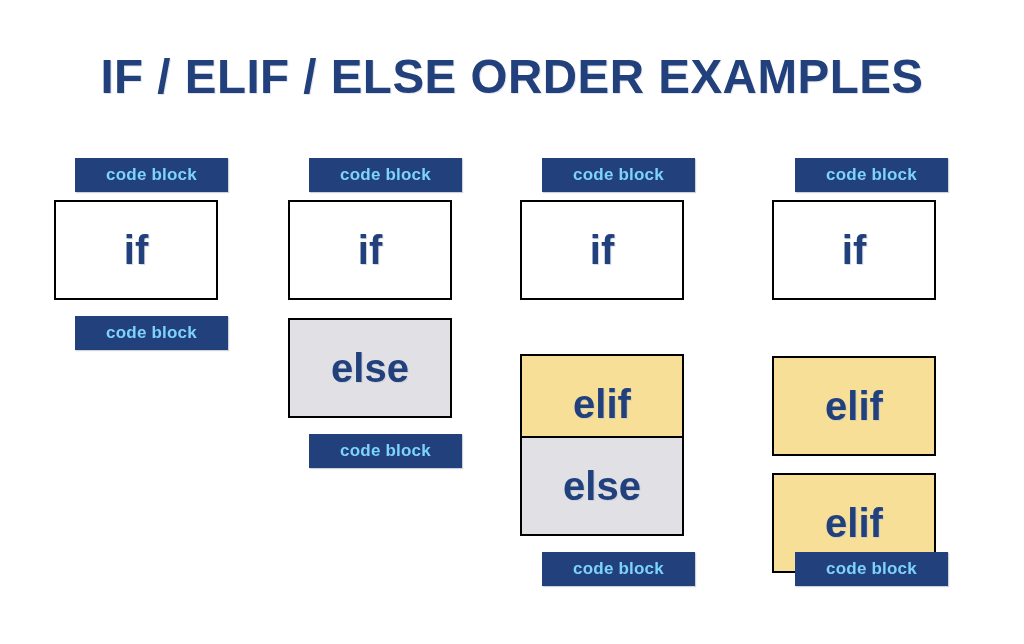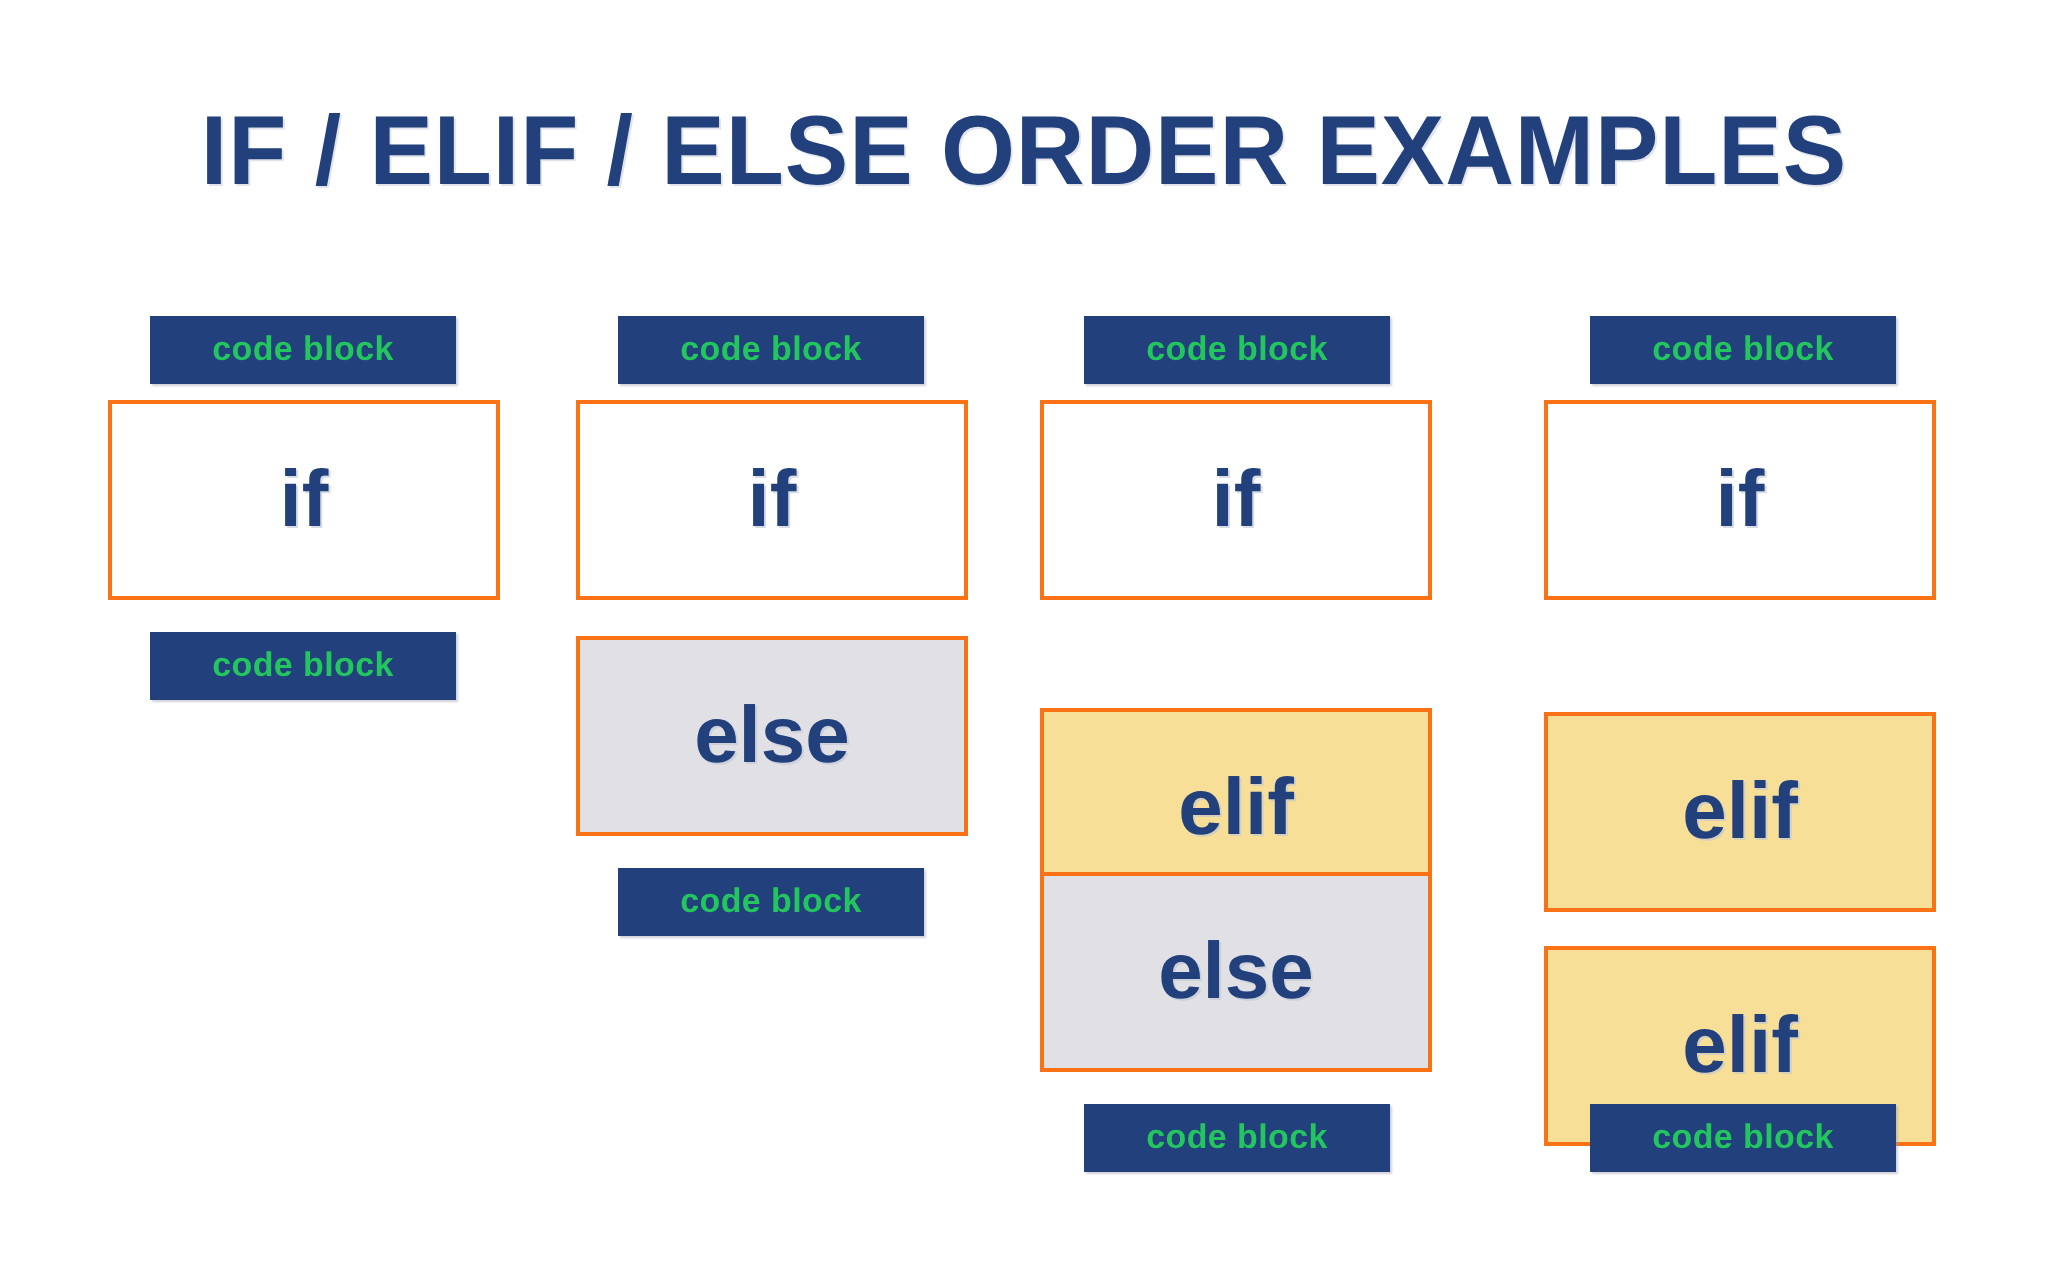--- a/index.html
+++ b/index.html
@@ -51,41 +51,41 @@
   .col-2 { left: 288px; }
   .col-3 { left: 520px; }
   .col-4 { left: 772px; }
 
   
   .code-badge {
     position: absolute;
     height: 34px;
     line-height: 34px;
     background: #22407B;
-    color: #22c55e;
+    color: #7dd3fc;
     font-family: "Liberation Sans", sans-serif;
     font-size: 17px;
     font-weight: bold;
     text-align: center;
     letter-spacing: 0.2px;
     box-shadow: 1px 1px 1px rgba(150,155,170,0.45);
     white-space: nowrap;
   }
   .badge-w1 { left: 21px; width: 153px; }
   .badge-w2 { left: 21px; width: 153px; }
   .badge-w3 { left: 22px; width: 153px; }
   .badge-w4 { left: 23px; width: 153px; }
 
   
   .kw-box {
     position: absolute;
     left: 0;
-    width: 196px;
+    width: 164px;
     height: 100px;
-    border: 2px solid #f97316;
+    border: 2px solid #000000;
     box-sizing: border-box;
     display: flex;
     align-items: center;
     justify-content: center;
     font-family: "Liberation Sans", sans-serif;
     font-size: 40px;
     font-weight: bold;
     color: #22407B;
     text-shadow: 1px 1px 0 rgba(190,196,212,0.6);
   }

